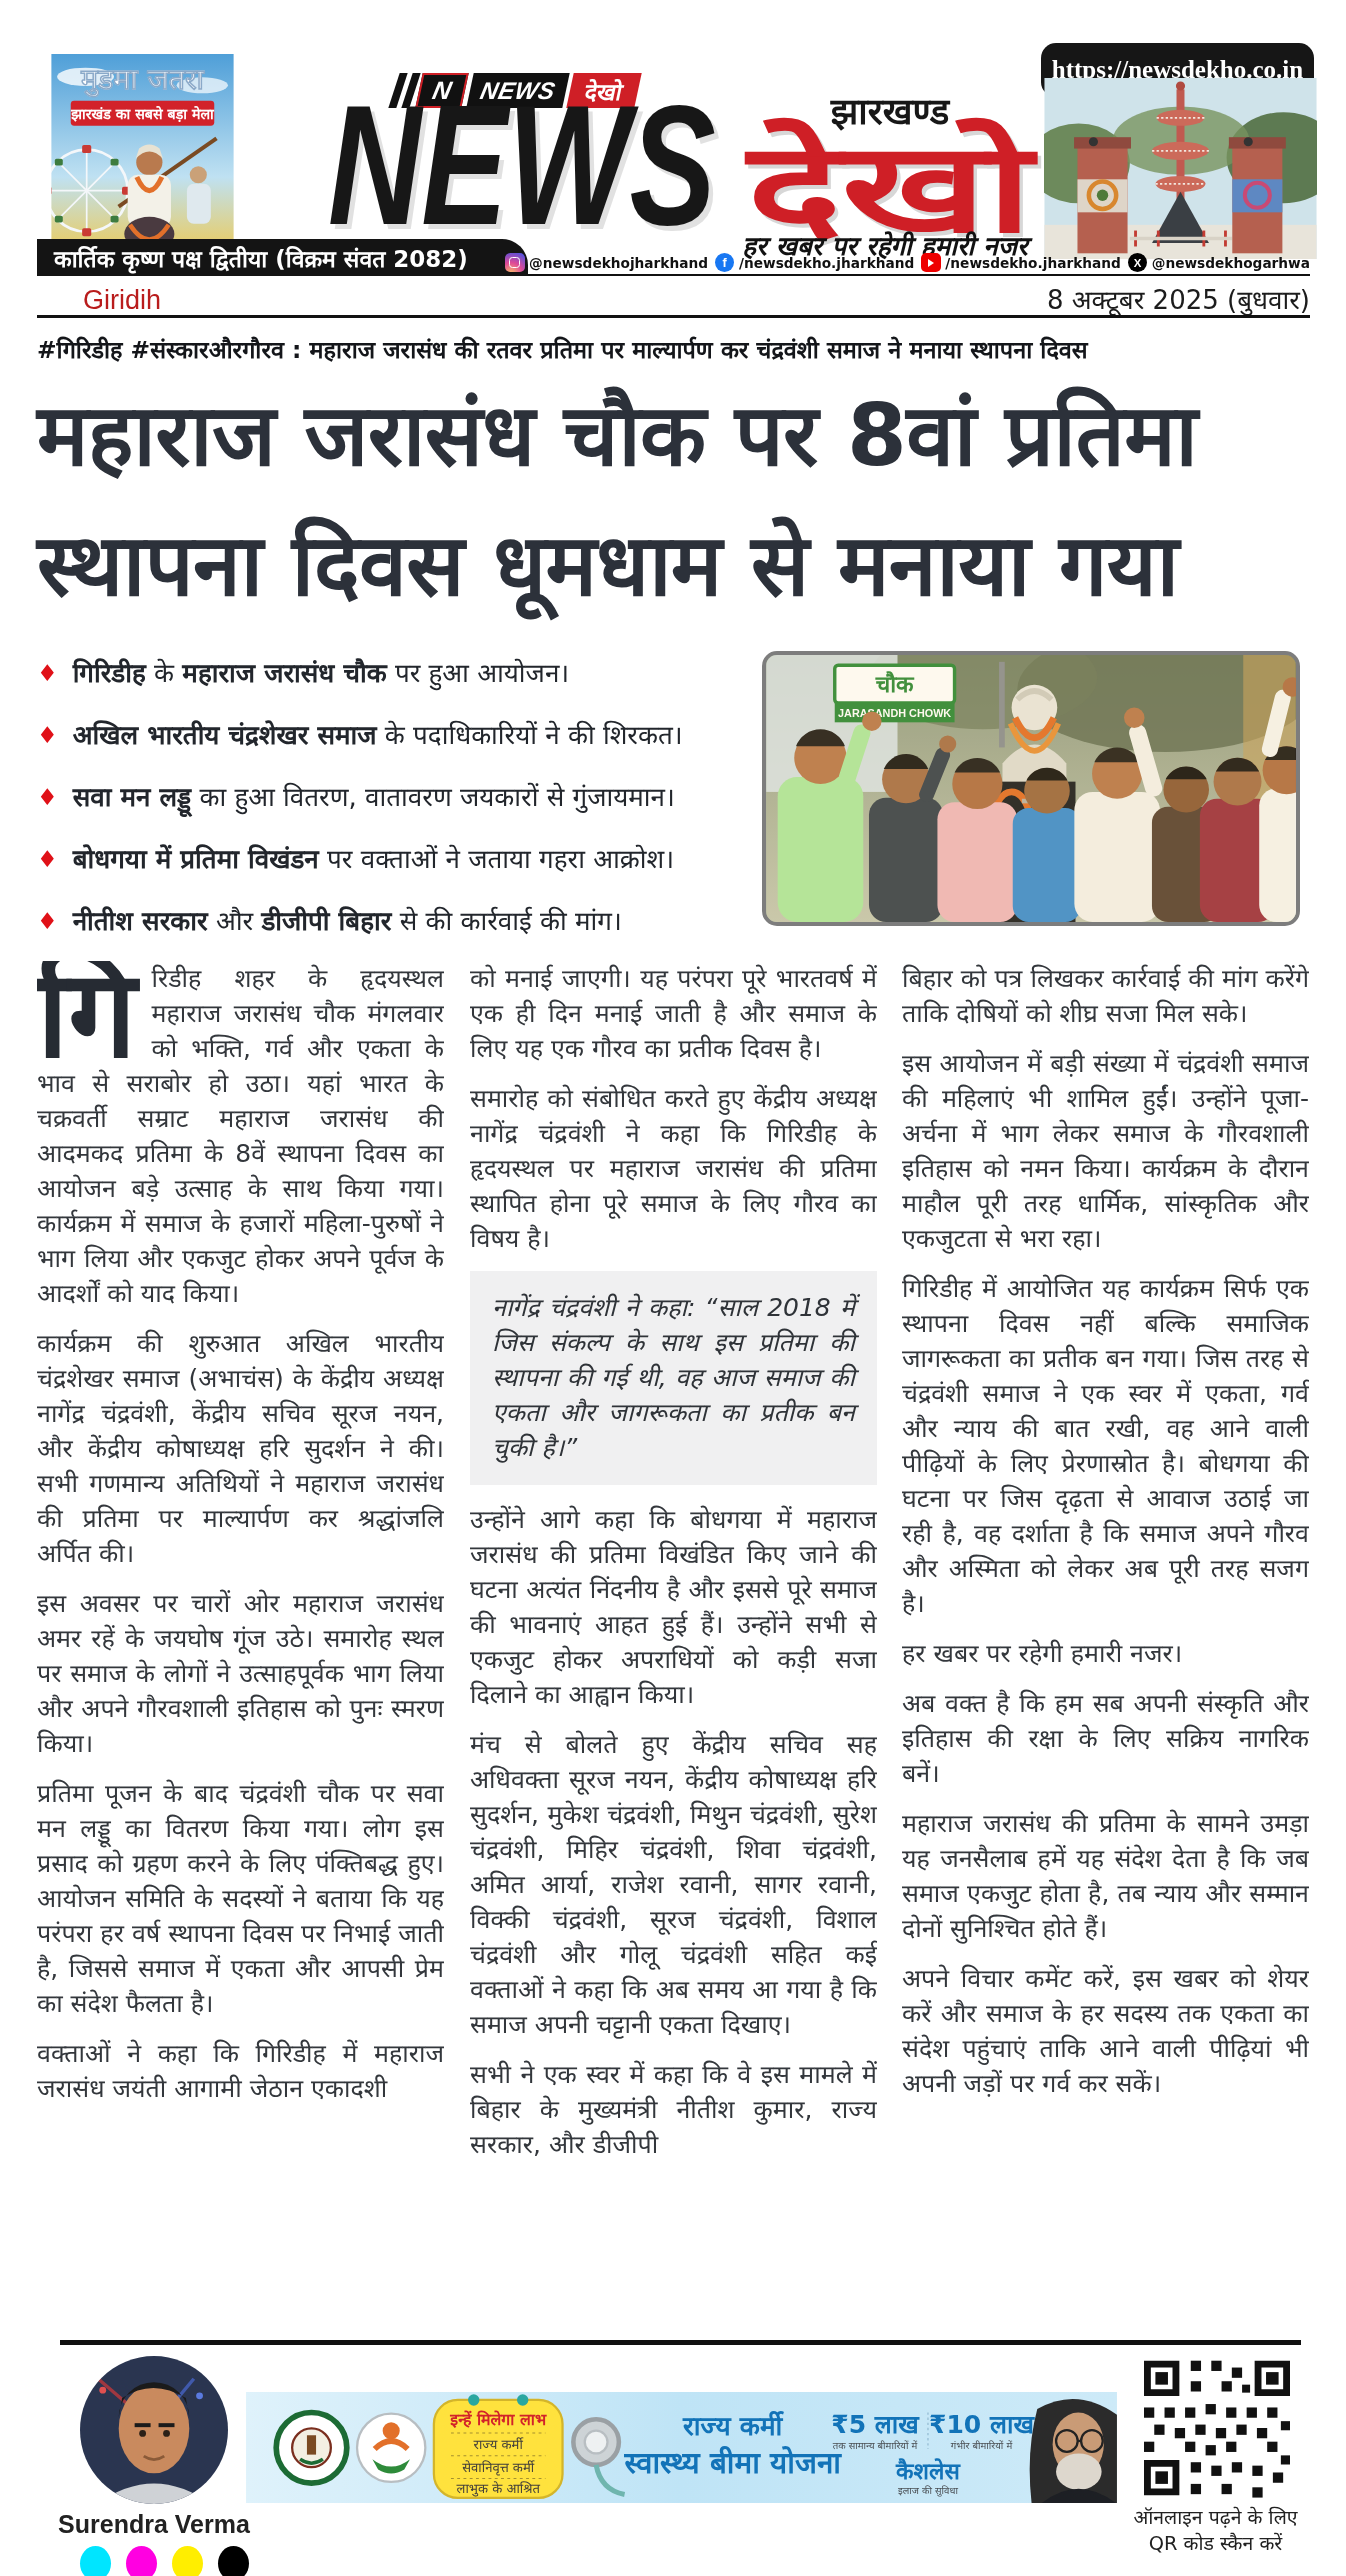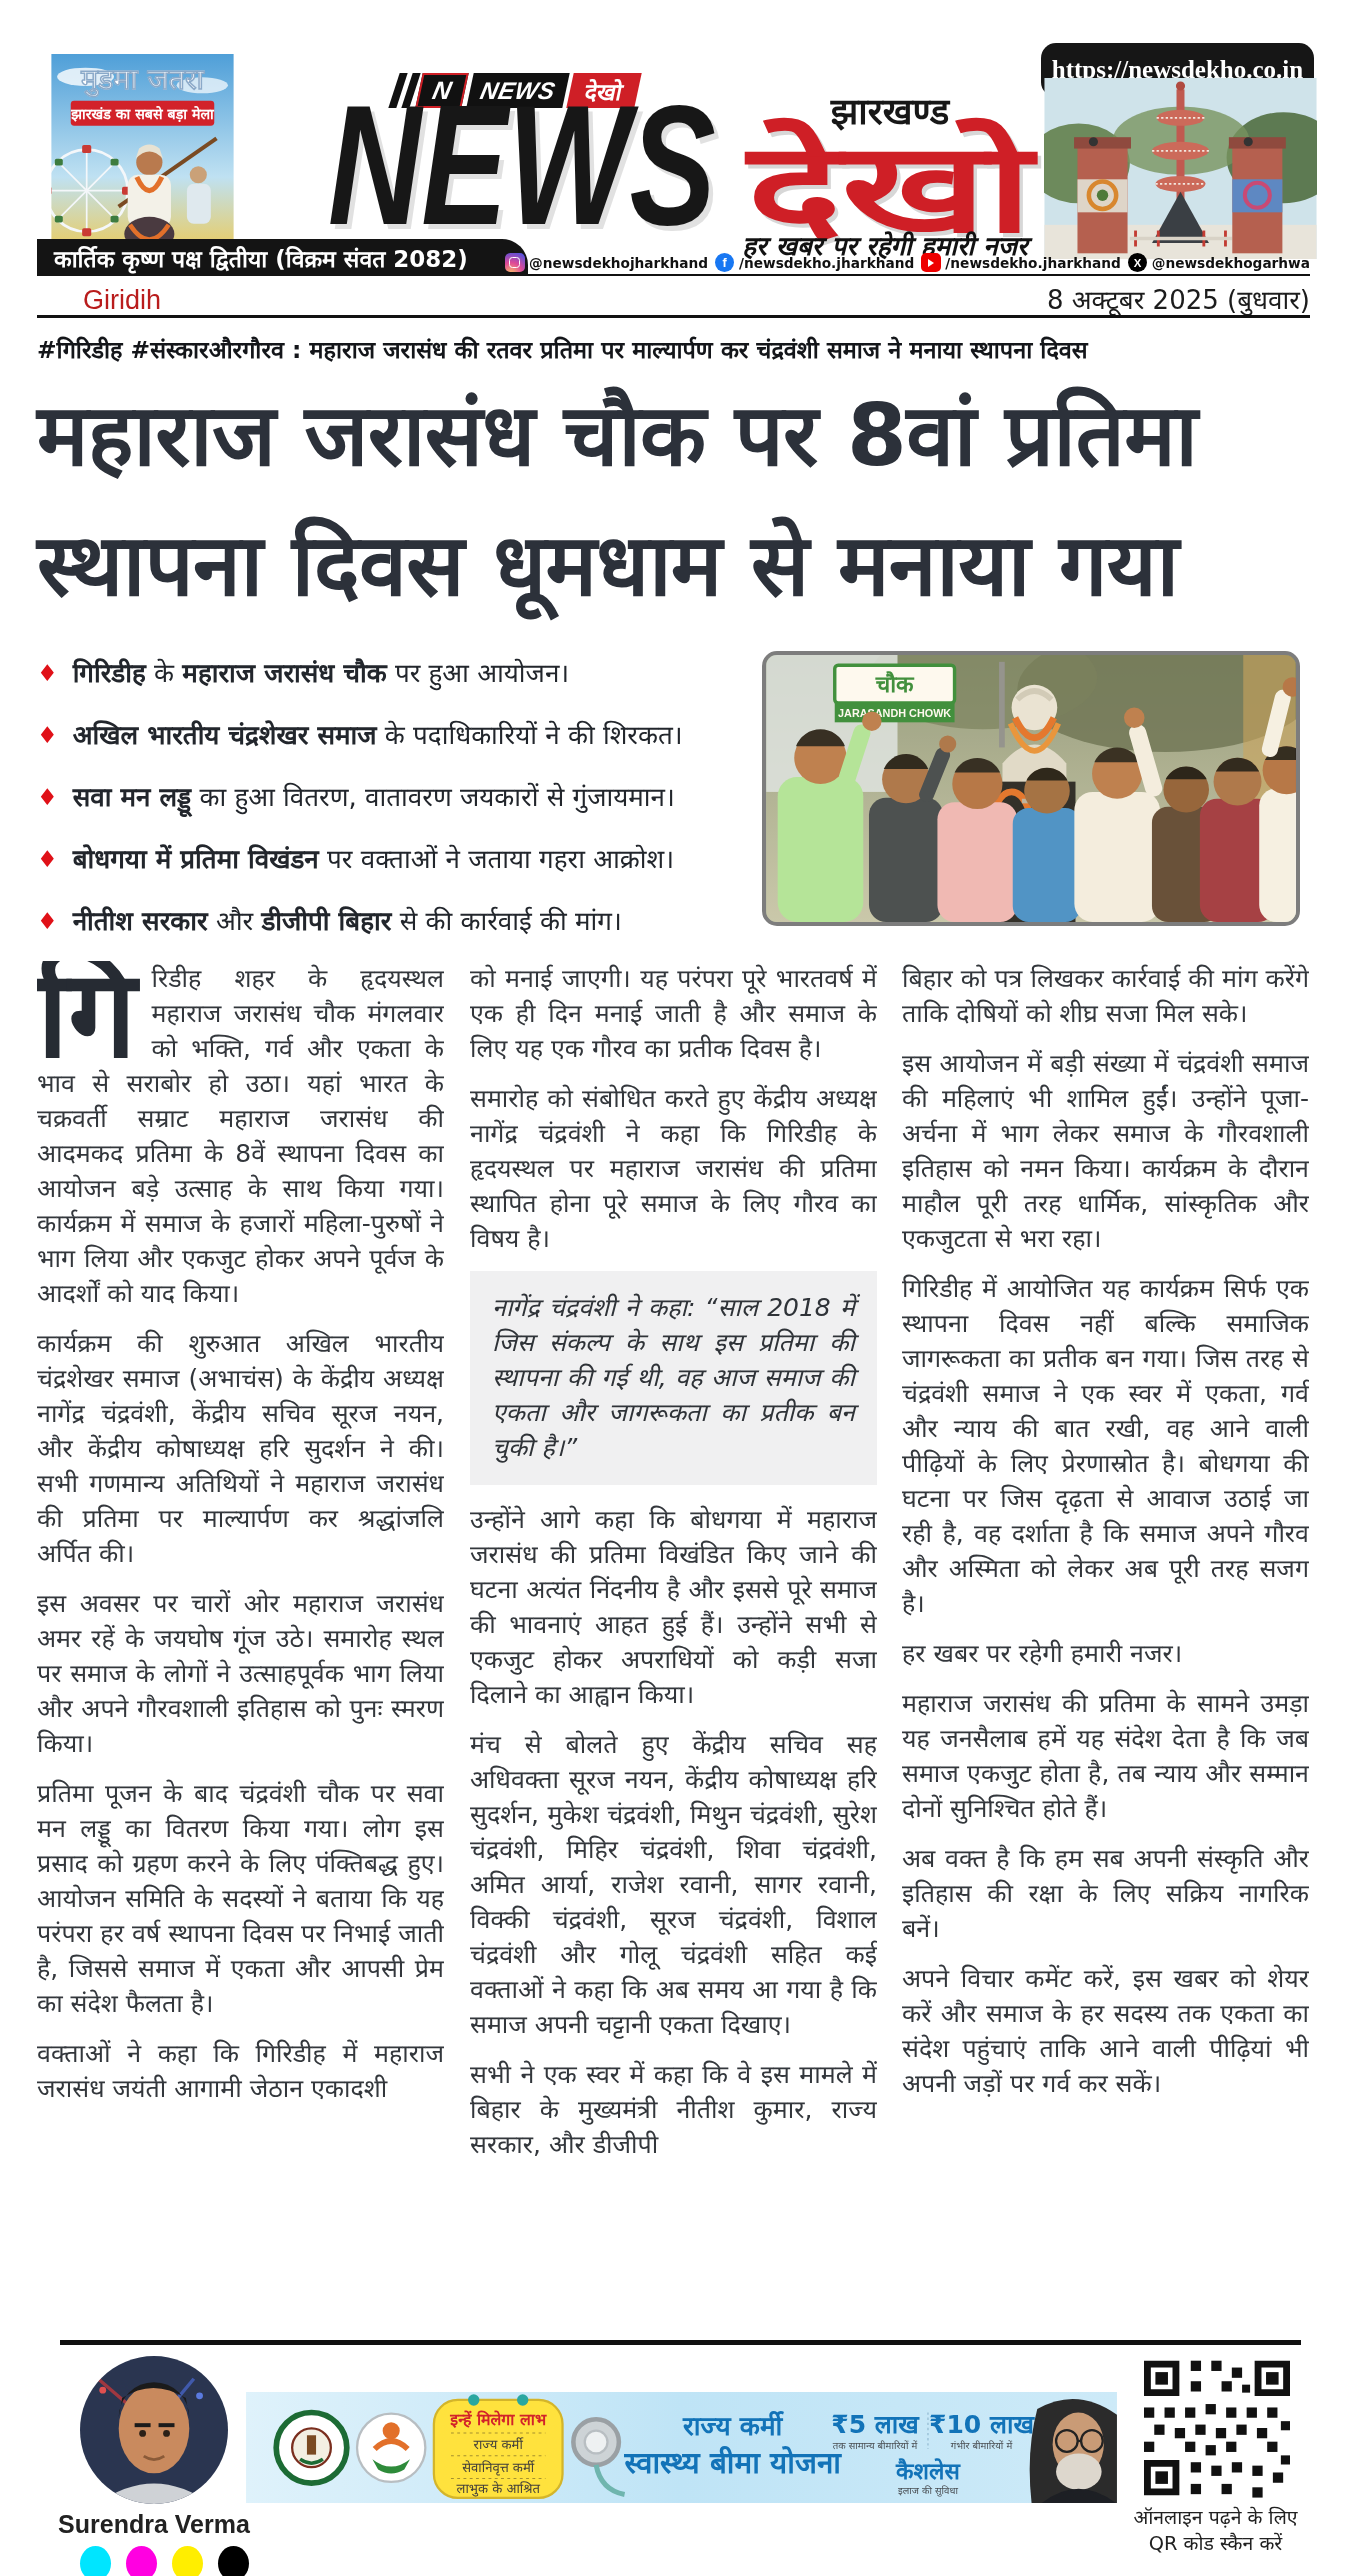--- a/index.html
+++ b/index.html
@@ -379,22 +379,22 @@
     <p>उन्होंने आगे कहा कि बोधगया में महाराज जरासंध की प्रतिमा विखंडित किए जाने की घटना अत्यंत निंदनीय है और इससे पूरे समाज की भावनाएं आहत हुई हैं। उन्होंने सभी से एकजुट होकर अपराधियों को कड़ी सजा दिलाने का आह्वान किया।</p>
     <p>मंच से बोलते हुए केंद्रीय सचिव सह अधिवक्ता सूरज नयन, केंद्रीय कोषाध्यक्ष हरि सुदर्शन, मुकेश चंद्रवंशी, मिथुन चंद्रवंशी, सुरेश चंद्रवंशी, मिहिर चंद्रवंशी, शिवा चंद्रवंशी, अमित आर्या, राजेश रवानी, सागर रवानी, विक्की चंद्रवंशी, सूरज चंद्रवंशी, विशाल चंद्रवंशी और गोलू चंद्रवंशी सहित कई वक्ताओं ने कहा कि अब समय आ गया है कि समाज अपनी चट्टानी एकता दिखाए।</p>
     <p>सभी ने एक स्वर में कहा कि वे इस मामले में बिहार के मुख्यमंत्री नीतीश कुमार, राज्य सरकार, और डीजीपी</p>
   </div>
 
   <div class="abs col col-3">
     <p>बिहार को पत्र लिखकर कार्रवाई की मांग करेंगे ताकि दोषियों को शीघ्र सजा मिल सके।</p>
     <p>इस आयोजन में बड़ी संख्या में चंद्रवंशी समाज की महिलाएं भी शामिल हुईं। उन्होंने पूजा-अर्चना में भाग लेकर समाज के गौरवशाली इतिहास को नमन किया। कार्यक्रम के दौरान माहौल पूरी तरह धार्मिक, सांस्कृतिक और एकजुटता से भरा रहा।</p>
     <p>गिरिडीह में आयोजित यह कार्यक्रम सिर्फ एक स्थापना दिवस नहीं बल्कि समाजिक जागरूकता का प्रतीक बन गया। जिस तरह से चंद्रवंशी समाज ने एक स्वर में एकता, गर्व और न्याय की बात रखी, वह आने वाली पीढ़ियों के लिए प्रेरणास्रोत है। बोधगया की घटना पर जिस दृढ़ता से आवाज उठाई जा रही है, वह दर्शाता है कि समाज अपने गौरव और अस्मिता को लेकर अब पूरी तरह सजग है।</p>
     <p>हर खबर पर रहेगी हमारी नजर।</p>
+    <p>अब वक्त है कि हम सब अपनी संस्कृति और इतिहास की रक्षा के लिए सक्रिय नागरिक बनें।</p>
     <p>महाराज जरासंध की प्रतिमा के सामने उमड़ा यह जनसैलाब हमें यह संदेश देता है कि जब समाज एकजुट होता है, तब न्याय और सम्मान दोनों सुनिश्चित होते हैं।</p>
-    <p>अब वक्त है कि हम सब अपनी संस्कृति और इतिहास की रक्षा के लिए सक्रिय नागरिक बनें।</p>
     <p>अपने विचार कमेंट करें, इस खबर को शेयर करें और समाज के हर सदस्य तक एकता का संदेश पहुंचाएं ताकि आने वाली पीढ़ियां भी अपनी जड़ों पर गर्व कर सकें।</p>
   </div>
 
   <div class="abs footer-rule"></div>
 
   <div class="abs avatar">
     <svg width="148" height="148" viewBox="0 0 260 260">
       <rect width="260" height="260" fill="#2a3550"></rect>
       <line x1="20" y1="30" x2="90" y2="90" stroke="#d23a3a" stroke-width="6" opacity="0.7"></line>
       <line x1="200" y1="40" x2="150" y2="100" stroke="#4a6ad2" stroke-width="6" opacity="0.7"></line>

